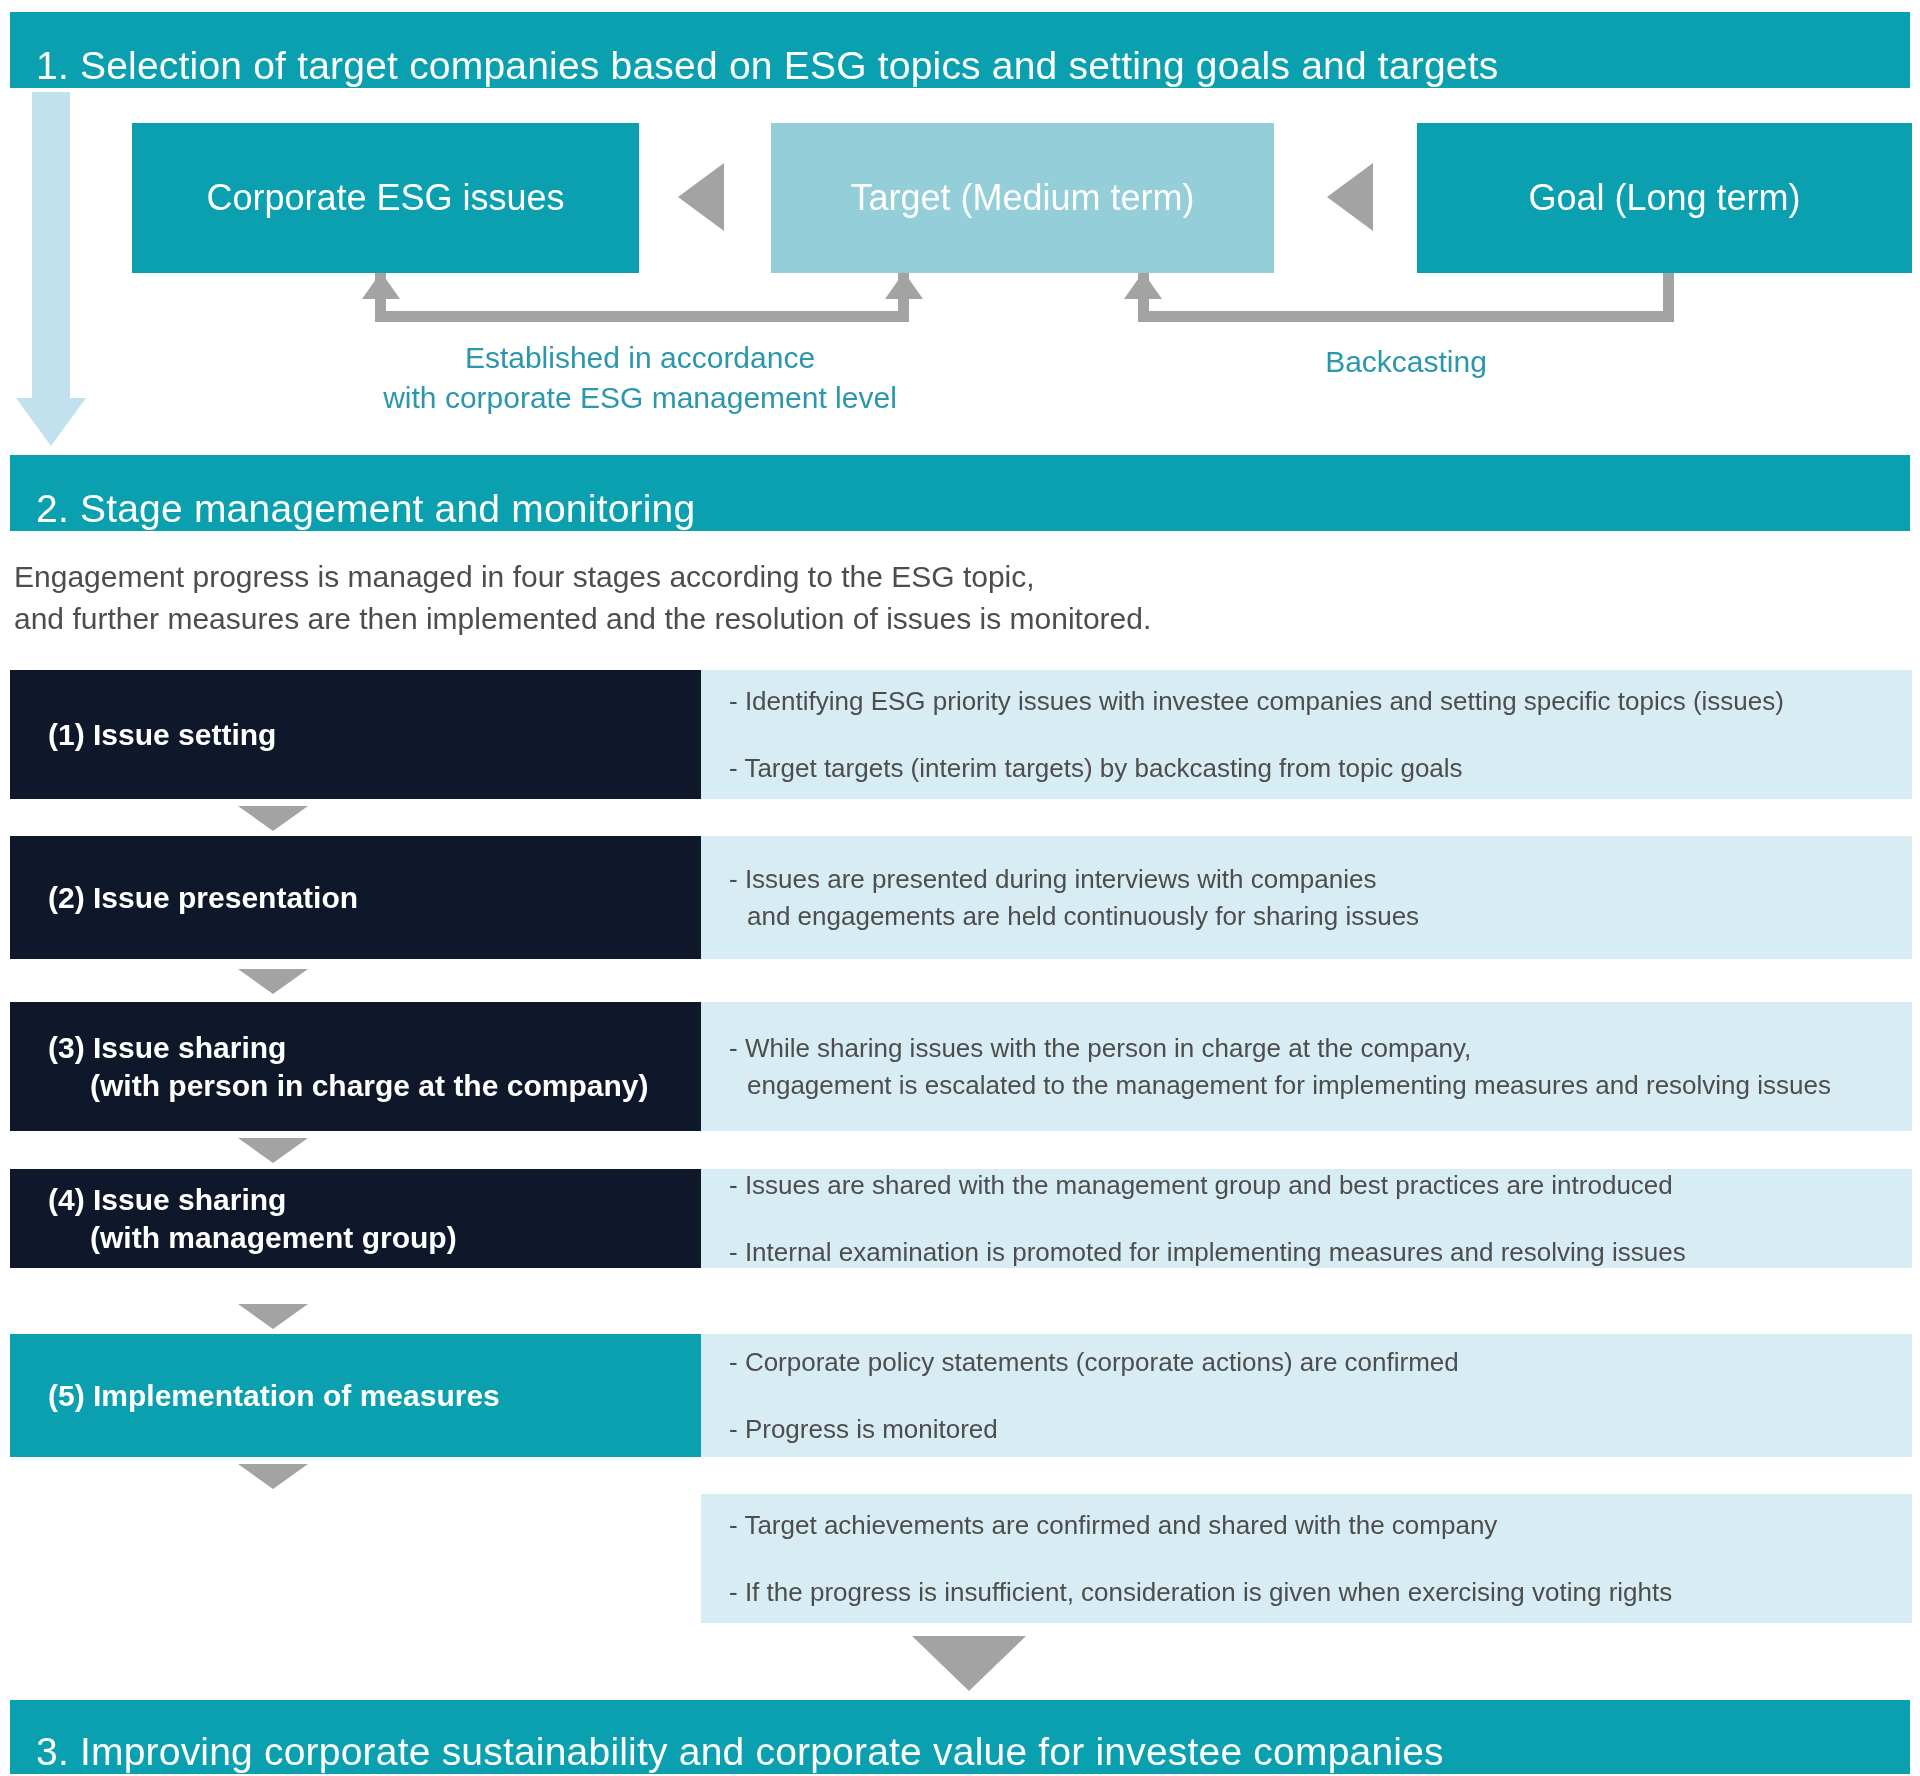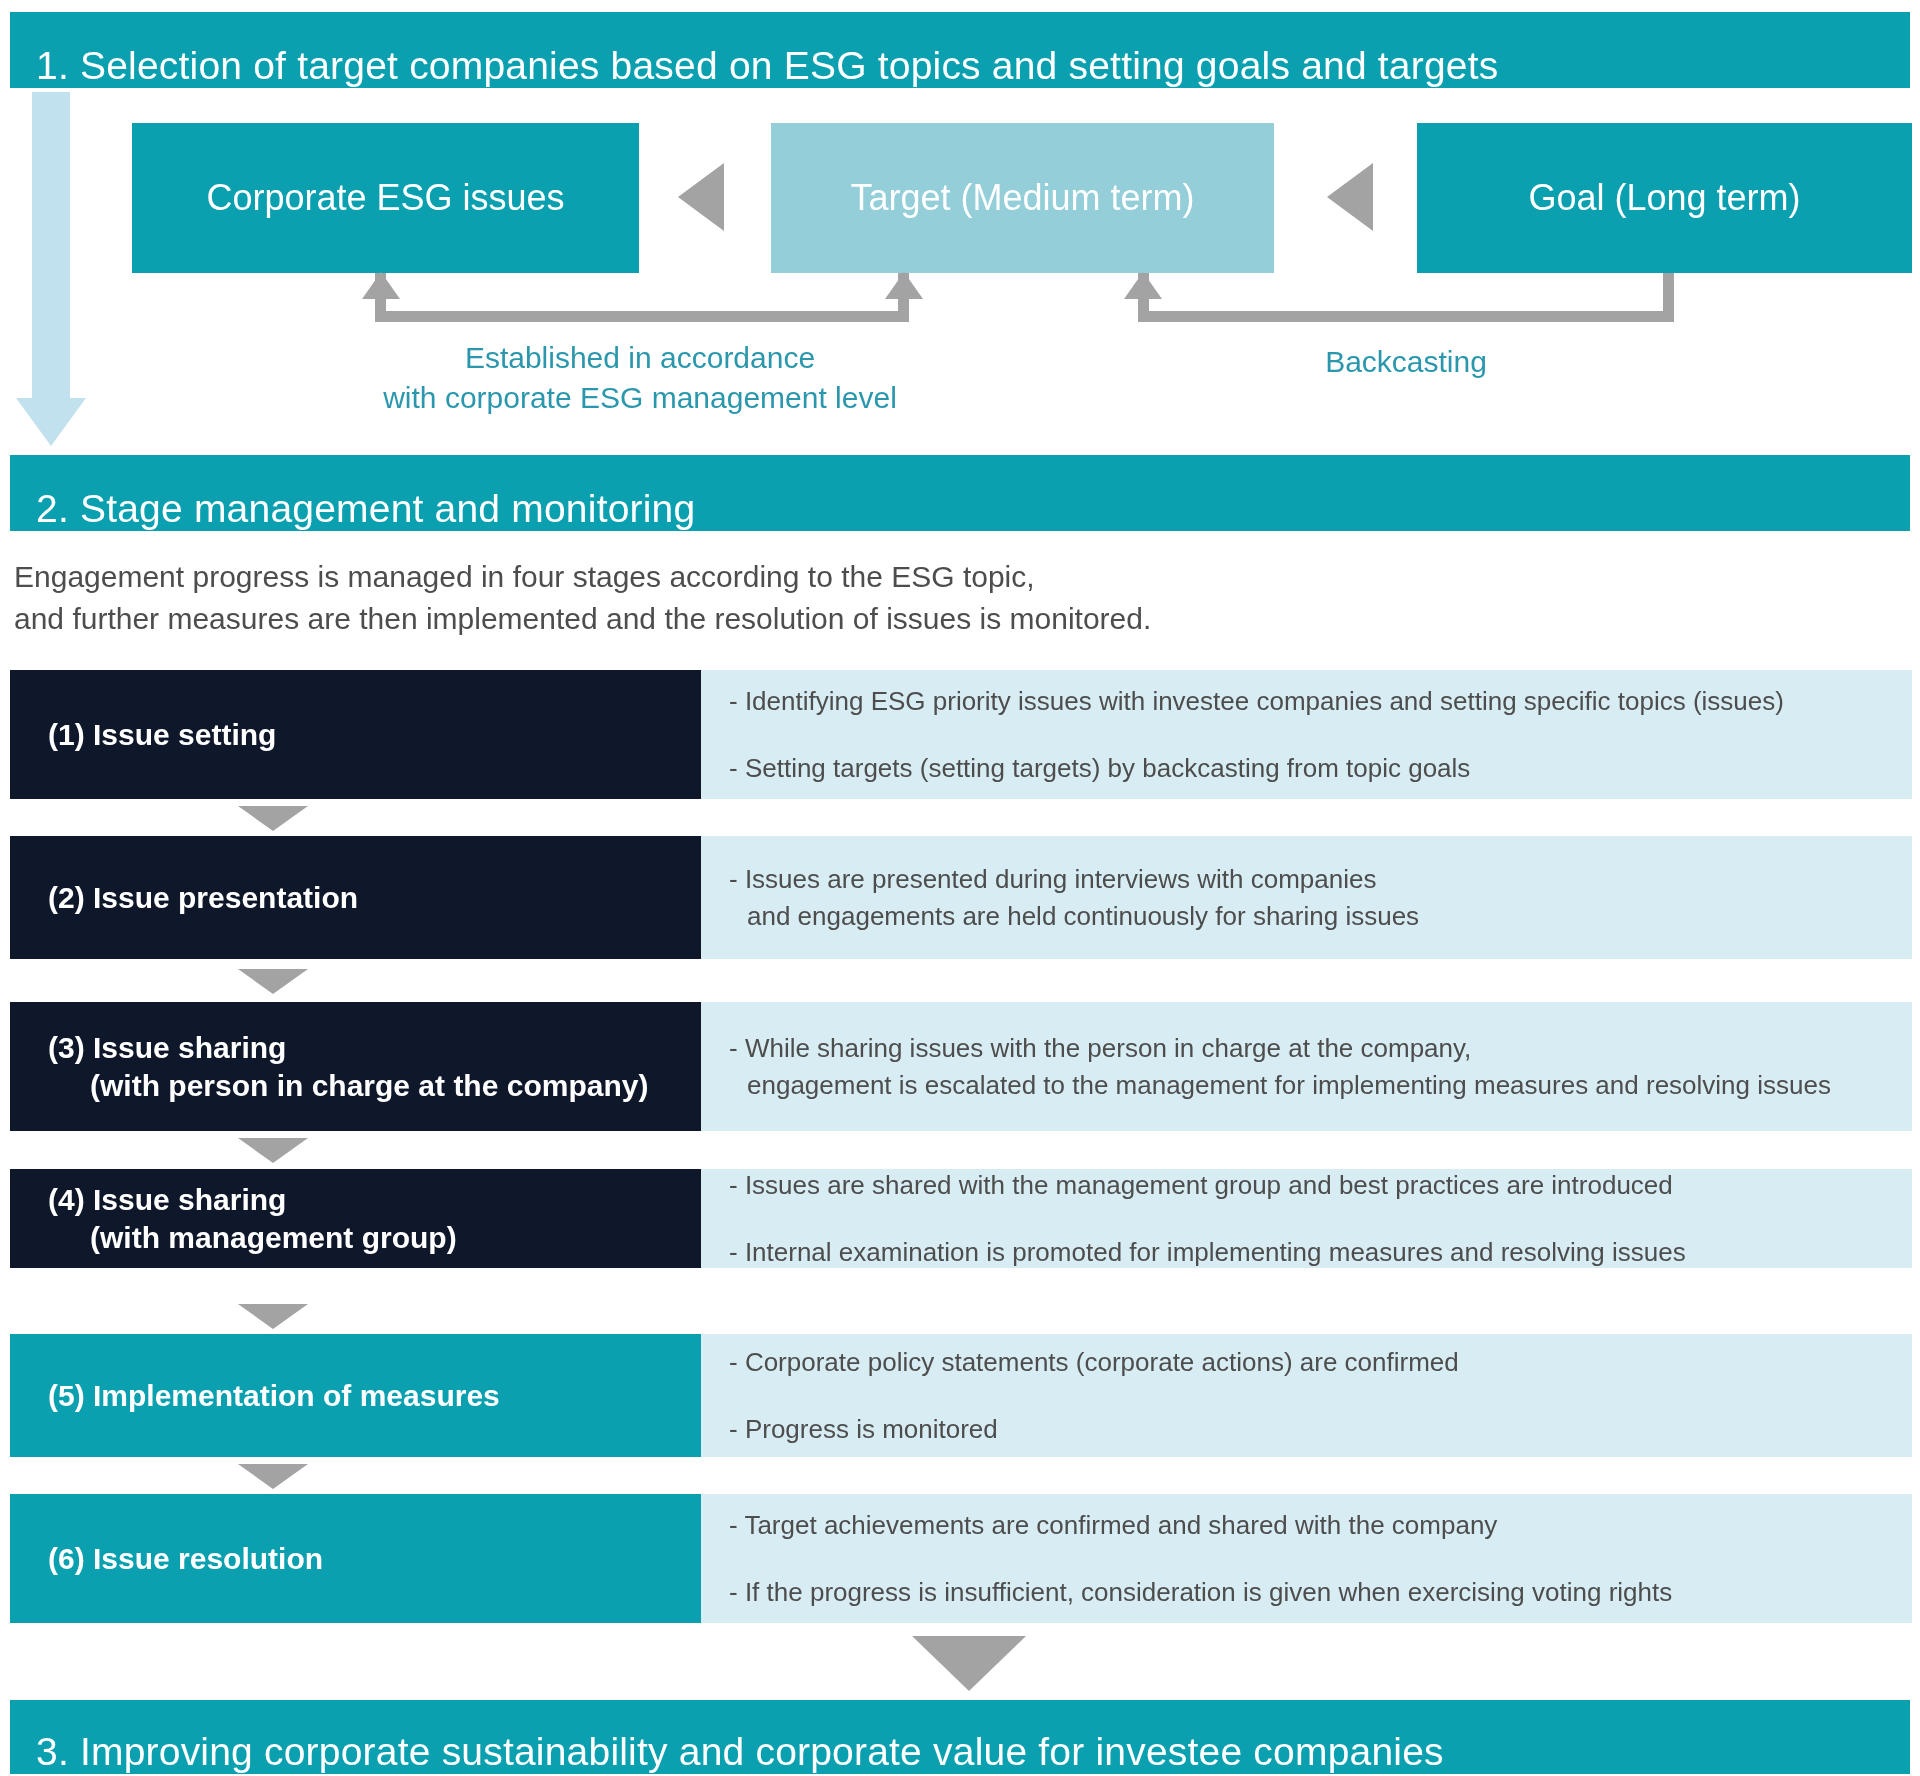--- a/index.html
+++ b/index.html
@@ -218,21 +218,21 @@
   </div>
 
   <div class="intro">Engagement progress is managed in four stages according to the ESG topic,
 and further measures are then implemented and the resolution of issues is monitored.</div>
 
   <div class="stage-label r1">
     <div>(1) Issue setting</div>
   </div>
   <div class="stage-desc r1">
     <div class="bullet">- Identifying ESG priority issues with investee companies and setting specific topics (issues)</div>
-    <div class="bullet">- Setting targets (setting targets) by backcasting from topic goals</div>
+    <div class="bullet">- Target targets (interim targets) by backcasting from topic goals</div>
   </div>
   <div class="tri-down td-1"></div>
 
   <div class="stage-label r2">
     <div>(2) Issue presentation</div>
   </div>
   <div class="stage-desc r2">
     <div class="bullet">- Issues are presented during interviews with companies
 and engagements are held continuously for sharing issues</div>
   </div>
@@ -260,23 +260,20 @@
 
   <div class="stage-label dark r5">
     <div>(5) Implementation of measures</div>
   </div>
   <div class="stage-desc r5">
     <div class="bullet">- Corporate policy statements (corporate actions) are confirmed</div>
     <div class="bullet">- Progress is monitored</div>
   </div>
   <div class="tri-down td-5"></div>
 
-  <div class="stage-label dark r6">
-    <div>(6) Issue resolution</div>
-  </div>
   <div class="stage-desc r6">
     <div class="bullet">- Target achievements are confirmed and shared with the company</div>
     <div class="bullet">- If the progress is insufficient, consideration is given when exercising voting rights</div>
   </div>
 
   <div class="big-tri"></div>
 
   <div class="band band-3">
     <span>3. Improving corporate sustainability and corporate value for investee companies</span>
   </div>

